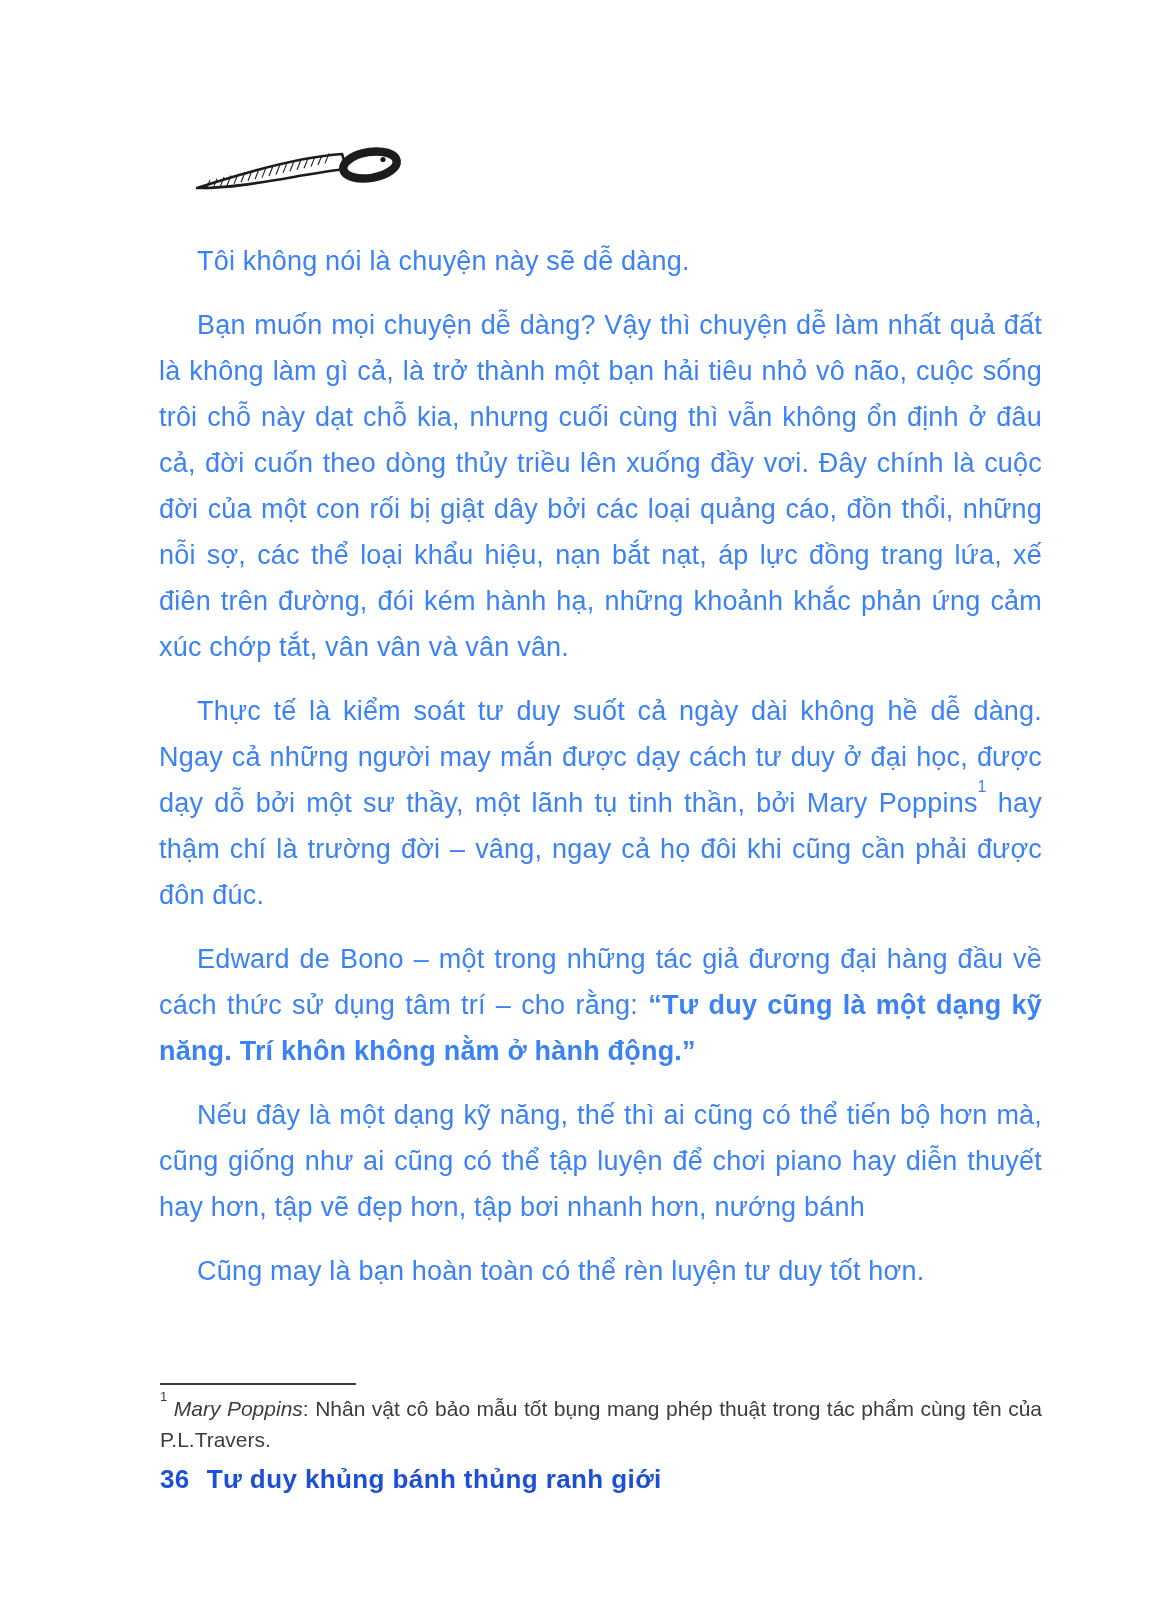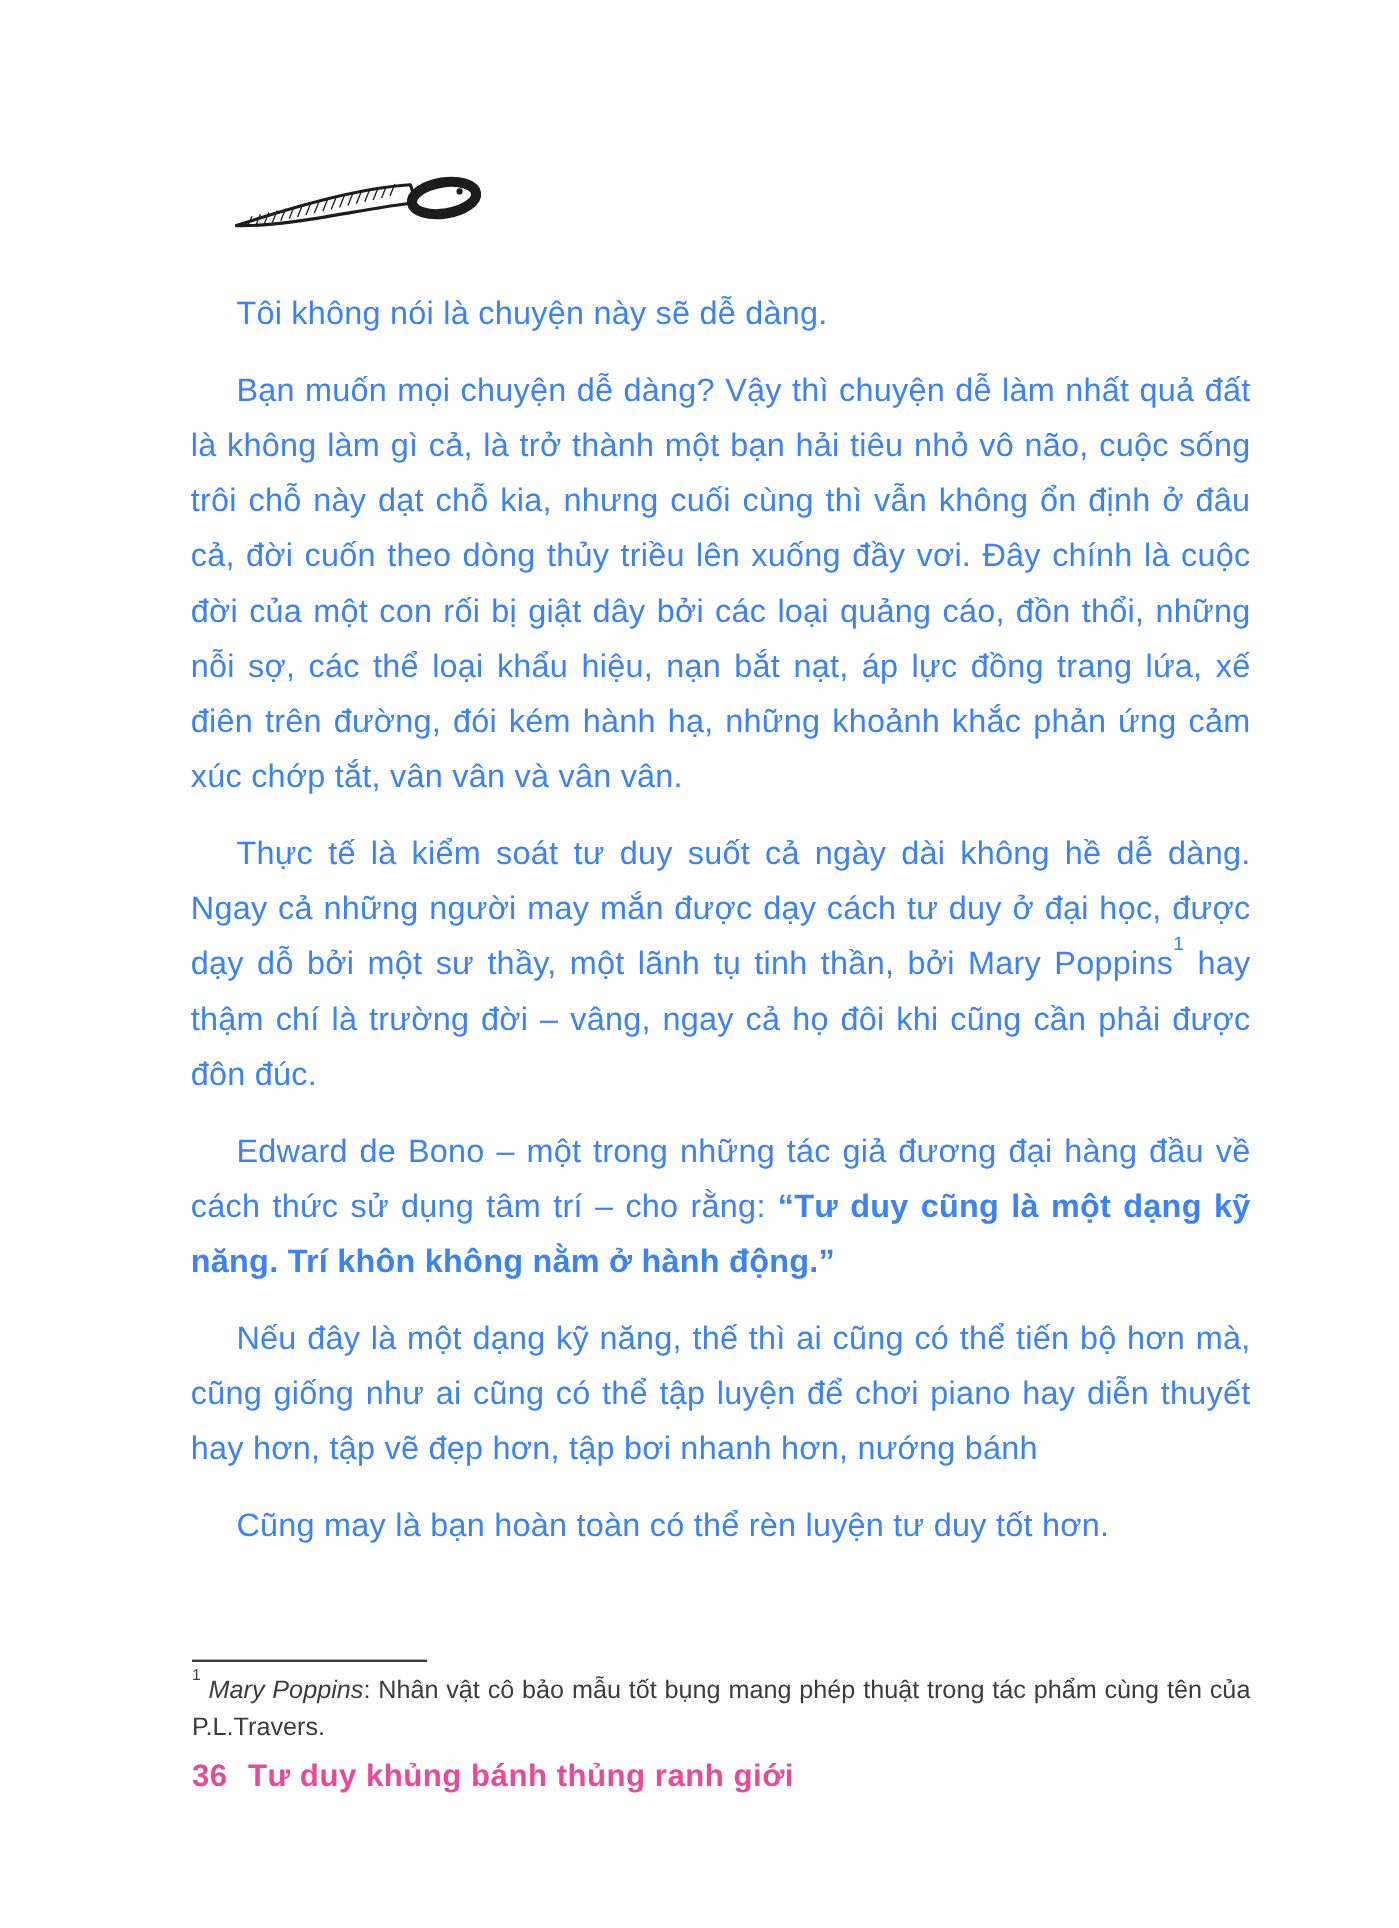--- a/index.html
+++ b/index.html
@@ -67,21 +67,21 @@
   }
   .footnote sup.fn-ref { font-size: 13px; top: -7px; }
   .fn-term { font-style: italic; }
   .page-footer {
     position: absolute;
     left: 160px;
     top: 1462px;
     display: flex;
     align-items: center;
     gap: 17px;
-    color: #ec4899;
+    color: #1d4ed8;
     font-weight: bold;
     font-size: 26px;
     line-height: 34px;
     letter-spacing: 0.4px;
   }
 </style>
 </head>
 <body>
 
 <div class="page">

